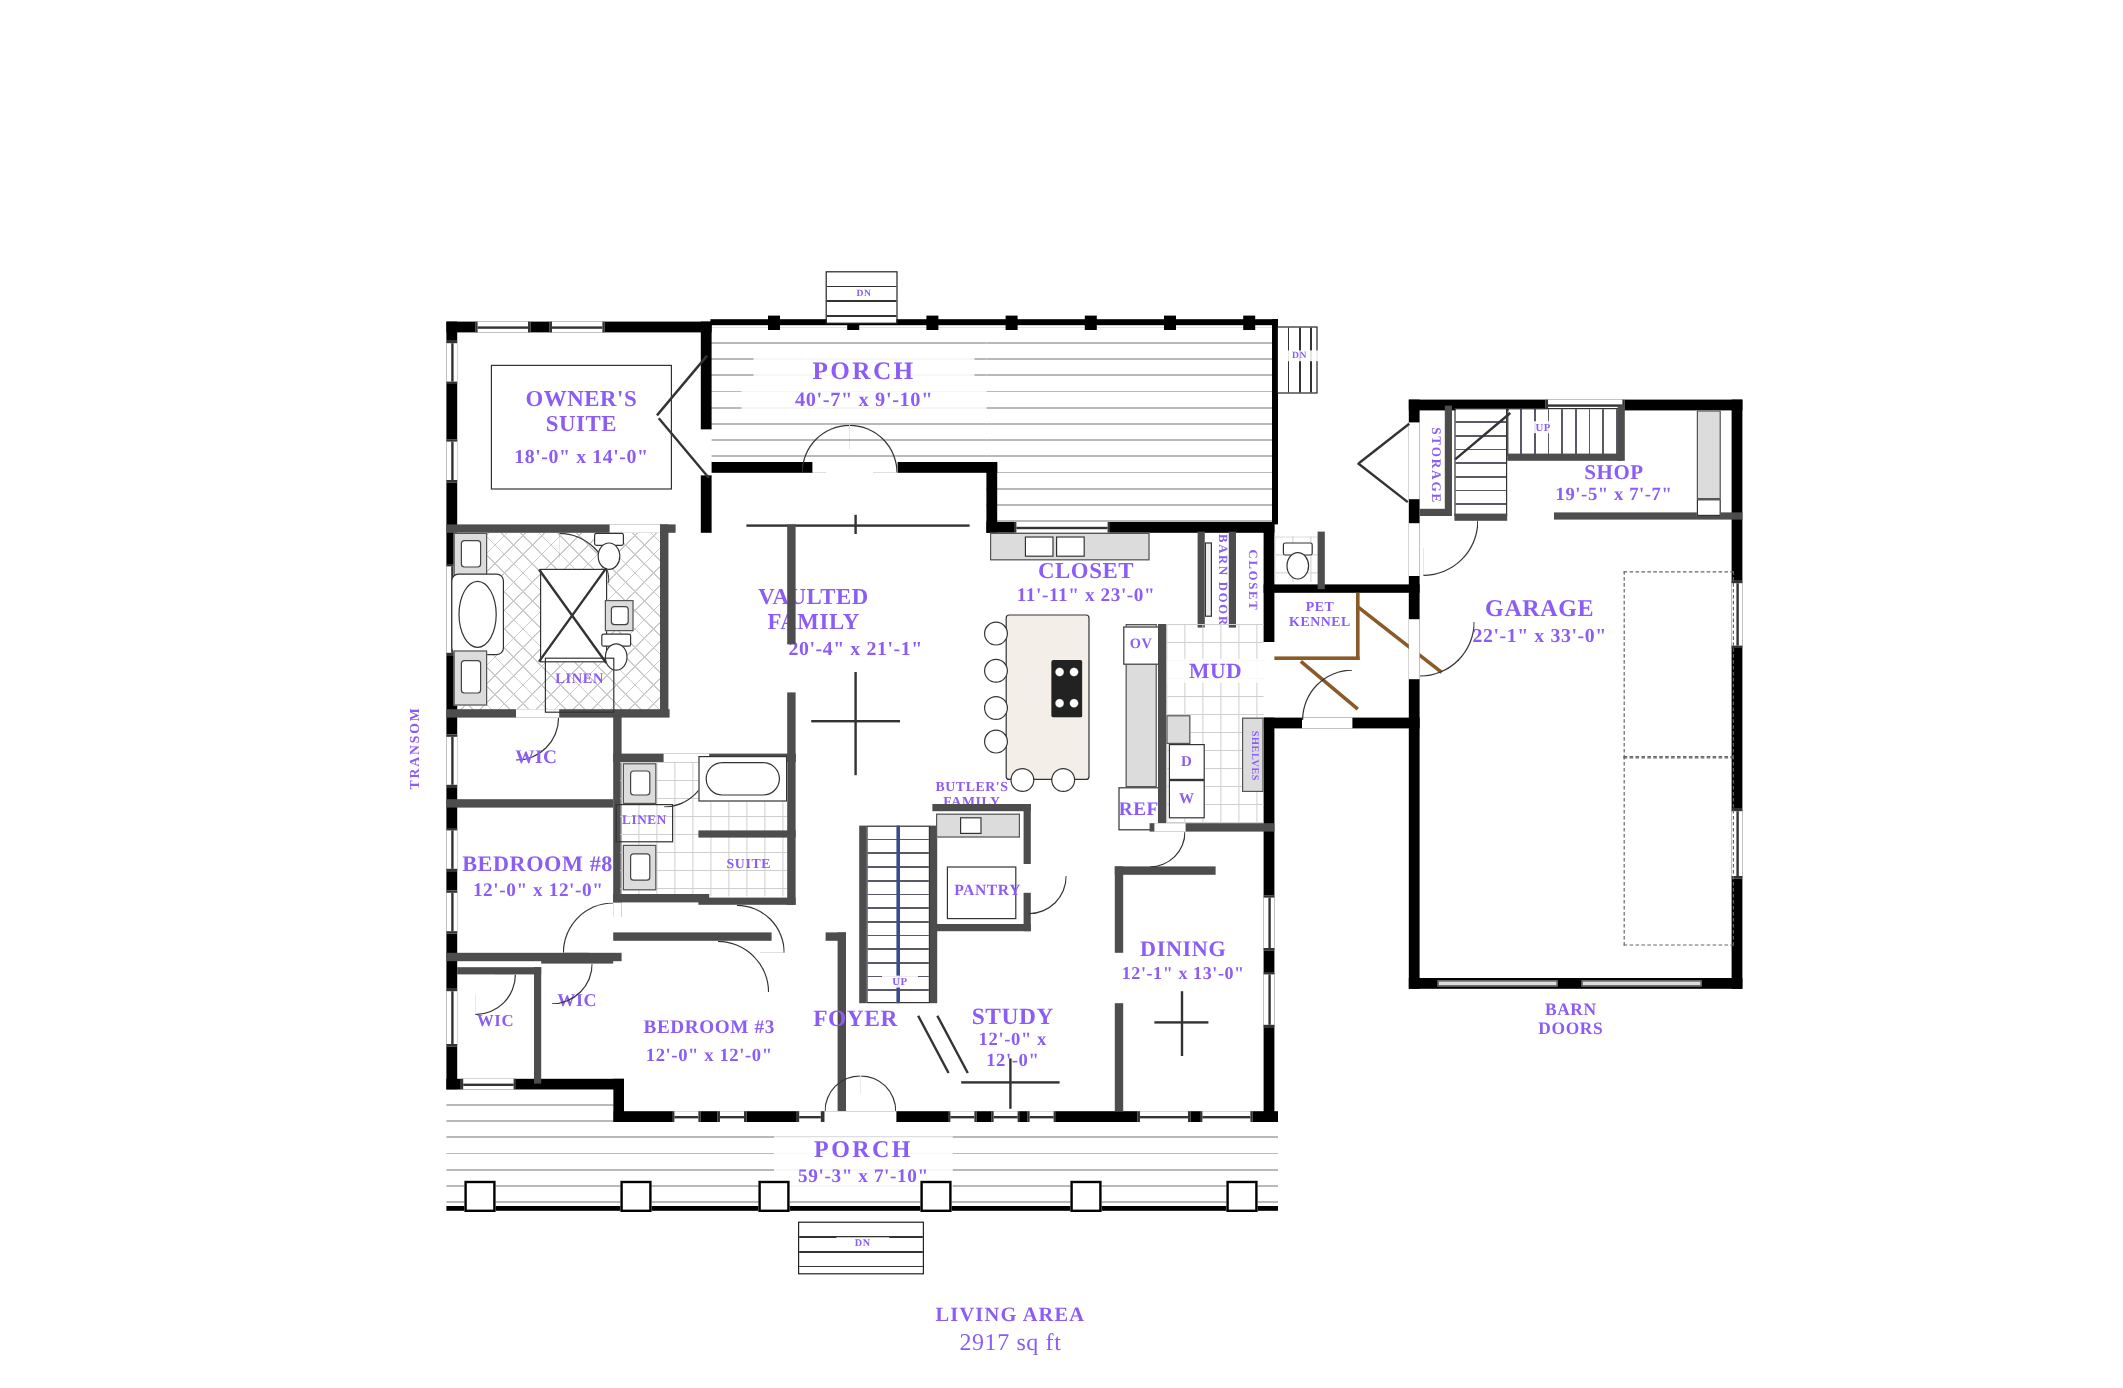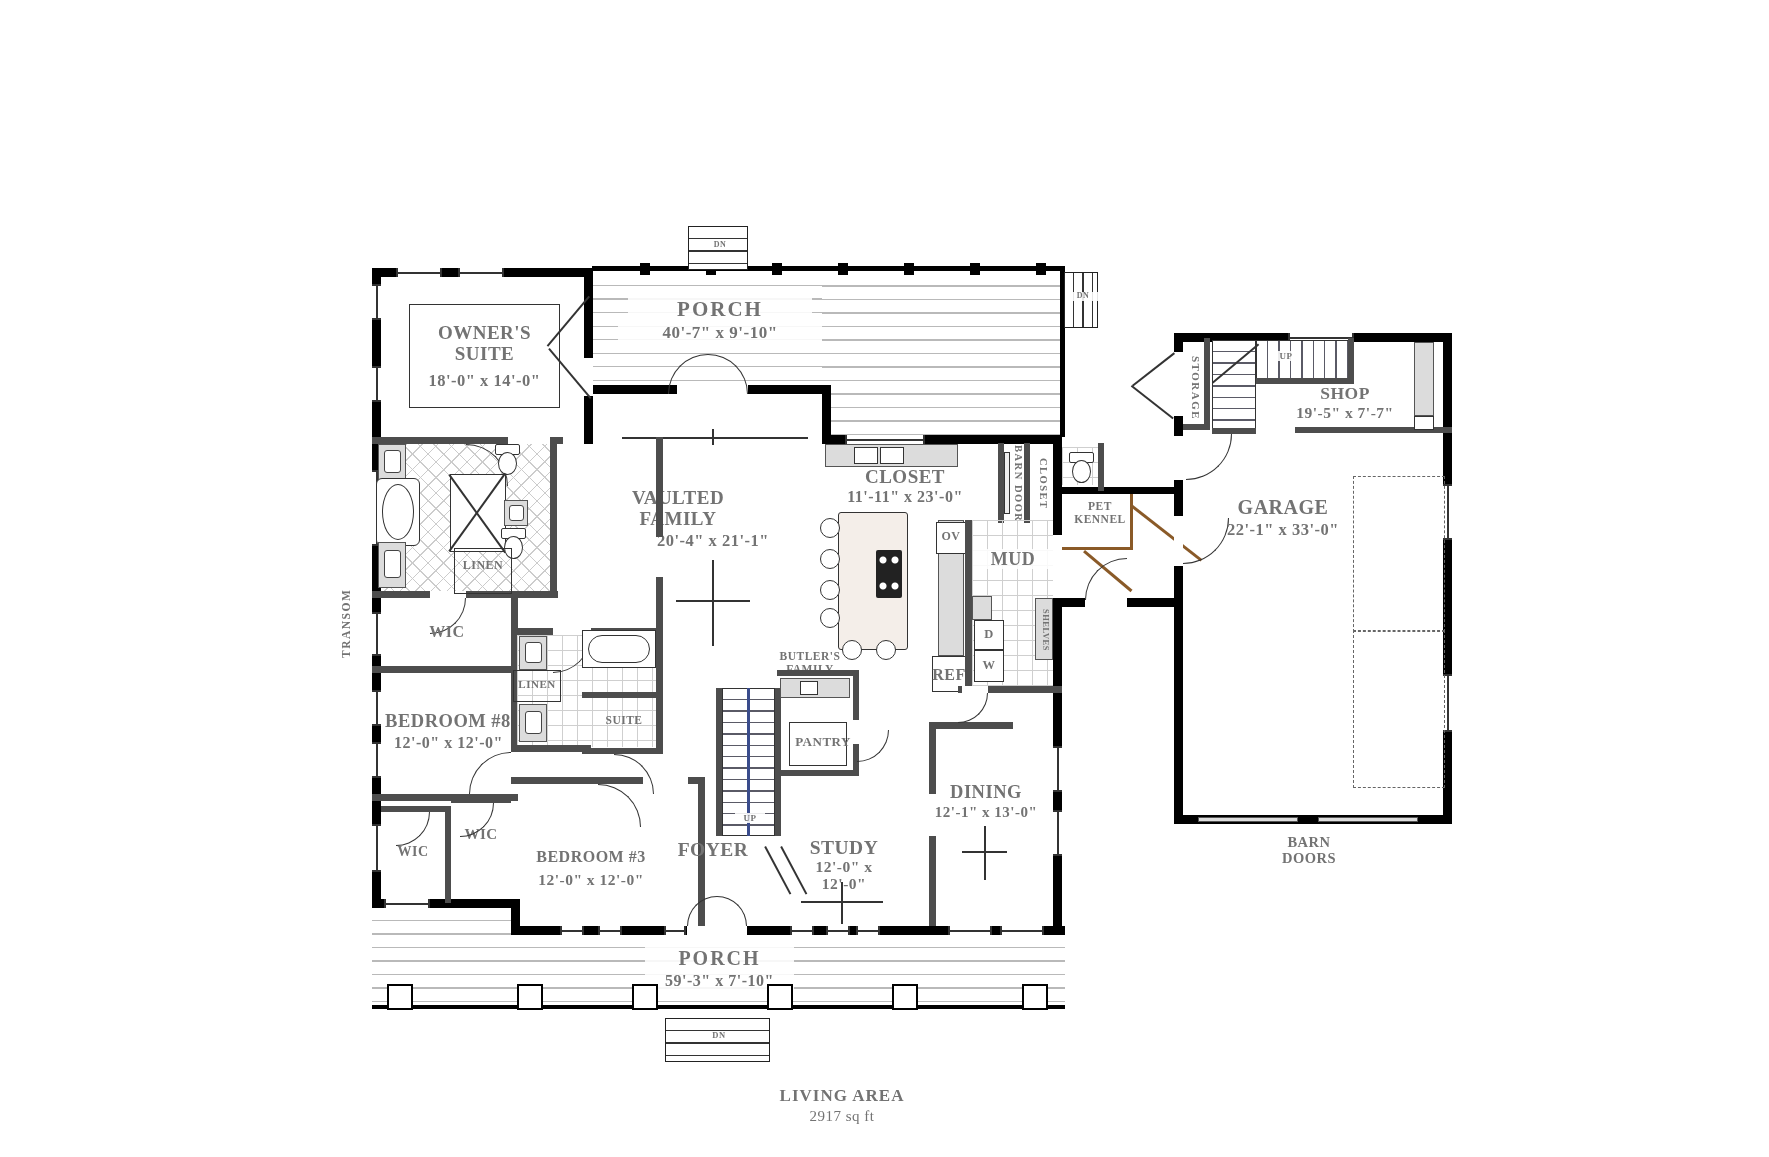--- a/index.html
+++ b/index.html
@@ -1,17 +1,17 @@
 <!DOCTYPE html>
 <html><head>
 <meta charset="utf-8">
 <style>
   html,body{margin:0;padding:0;background:#fff}
   .plan{position:relative;width:1769px;height:1157px;background:#fff;
-        font-family:"Liberation Serif","DejaVu Serif",serif;color:#737373;overflow:hidden}
+        font-family:"Liberation Serif","DejaVu Serif",serif;color:#8b5cf6;overflow:hidden}
   .plan i,.plan b,.plan s,.plan u{display:block;position:absolute;text-decoration:none}
   .w{background:#000}
   .iw{background:#4d4d4d}
   .gap{background:#fff}
   .winh{background:#fff;border-left:2px solid #333;border-right:2px solid #333;box-sizing:border-box}
   .winh:after{content:"";position:absolute;left:0;right:0;top:50%;margin-top:-1px;height:2px;background:#333}
   .winv{background:#fff;border-top:2px solid #333;border-bottom:2px solid #333;box-sizing:border-box}
   .winv:after{content:"";position:absolute;top:0;bottom:0;left:50%;margin-left:-1px;width:2px;background:#333}
   .porch{background:repeating-linear-gradient(180deg,#fff 0 12px,#b9b9b9 12px 13.5px)}
   .tile{background-image:linear-gradient(#cfcfcf 1px,transparent 1px),linear-gradient(90deg,#cfcfcf 1px,transparent 1px);background-size:15px 15px}
@@ -340,15 +340,15 @@
   <u class="post" style="left:387px;top:984px"></u>
   <u class="post" style="left:517px;top:984px"></u>
   <u class="post" style="left:632px;top:984px"></u>
   <u class="post" style="left:767px;top:984px"></u>
   <u class="post" style="left:892px;top:984px"></u>
   <u class="post" style="left:1022px;top:984px"></u>
   <i class="steps" style="left:665px;top:1018px;width:105px;height:44px"></i>
   <div class="lbl bgw" style="left:697px;top:1031px;width:40px;font-size:8.5px">DN</div>
 
   <div class="lbl" style="left:766px;top:1086px;width:152px;font-size:17px;letter-spacing:1px">LIVING AREA</div>
-  <div class="lbl" style="left:771px;top:1108px;width:142px;font-size:15px;font-weight:normal">2917 sq ft</div>
+  <div class="lbl" style="left:771px;top:1108px;width:142px;font-size:20px;font-weight:normal">2917 sq ft</div>
 
 </div>
 
 </body></html>

